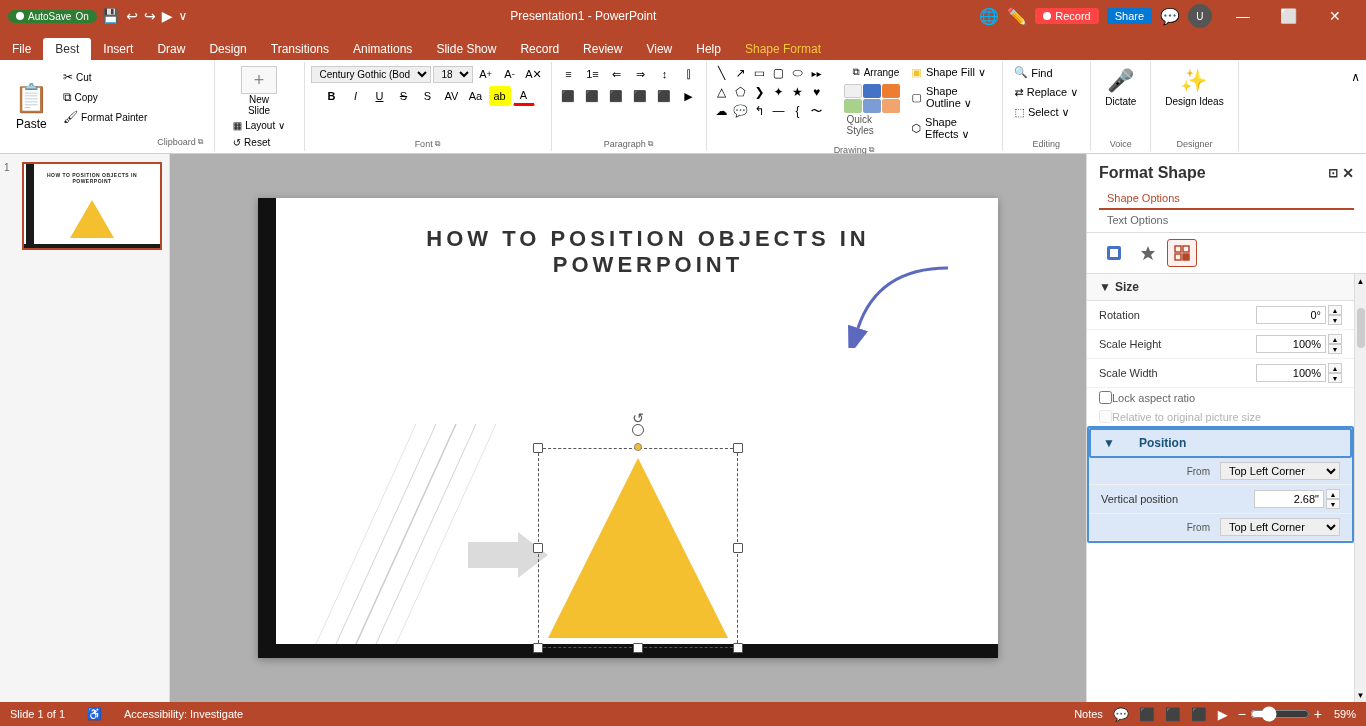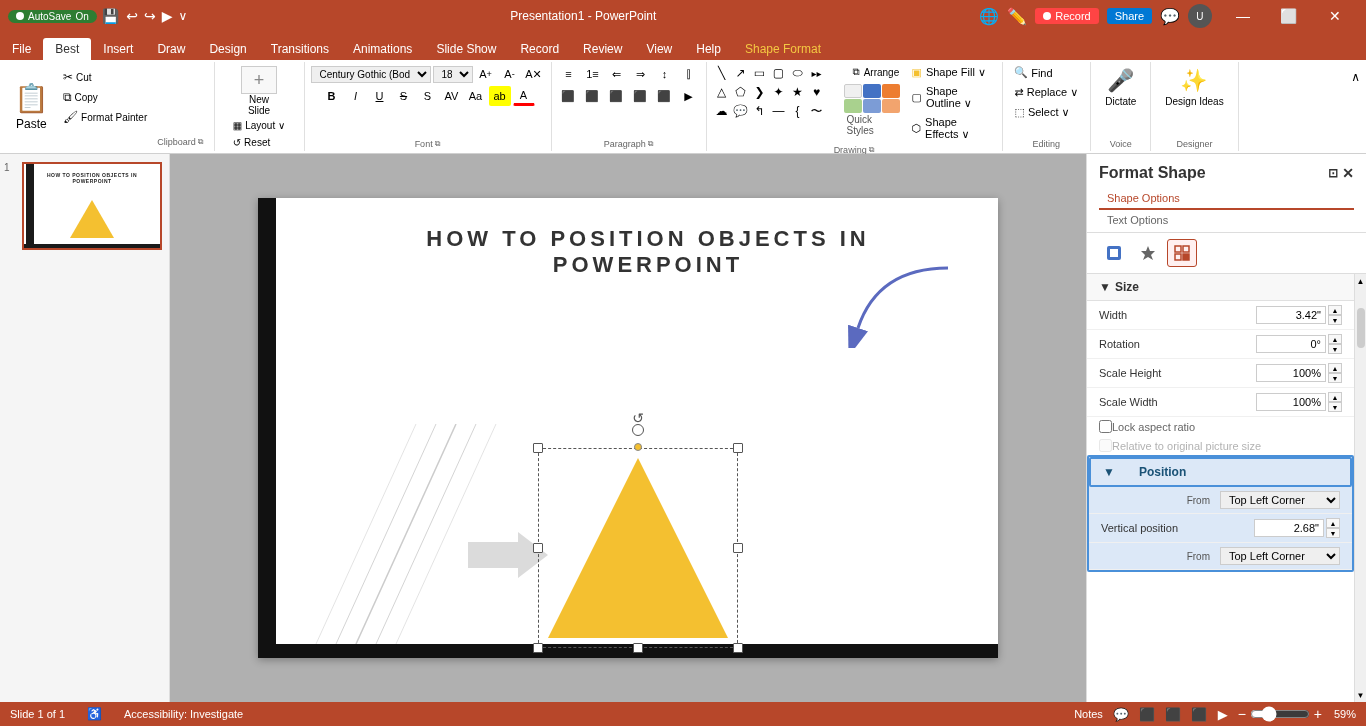--- a/index.html
+++ b/index.html
@@ -917,30 +917,20 @@
     <div class="fp-main-content">
       <div class="fp-scroll-area">
 
         <div>
           <div class="fp-section-header">
             <span style="color:#333;">▼</span>
             <span>Size</span>
           </div>
 
 
-          <div class="fp-field-row">
-            <span class="fp-label">Width</span>
-            <div class="fp-input-group">
-              <input class="fp-input" type="text" value="3.42&quot;" style="">
-              <div class="fp-spinner">
-                <div class="fp-spin-btn">▲</div>
-                <div class="fp-spin-btn">▼</div>
-              </div>
-            </div>
-          </div>
 
           <div class="fp-field-row">
             <span class="fp-label">Rotation</span>
             <div class="fp-input-group">
               <input class="fp-input" type="text" value="0°" style="">
               <div class="fp-spinner">
                 <div class="fp-spin-btn">▲</div>
                 <div class="fp-spin-btn">▼</div>
               </div>
             </div>

